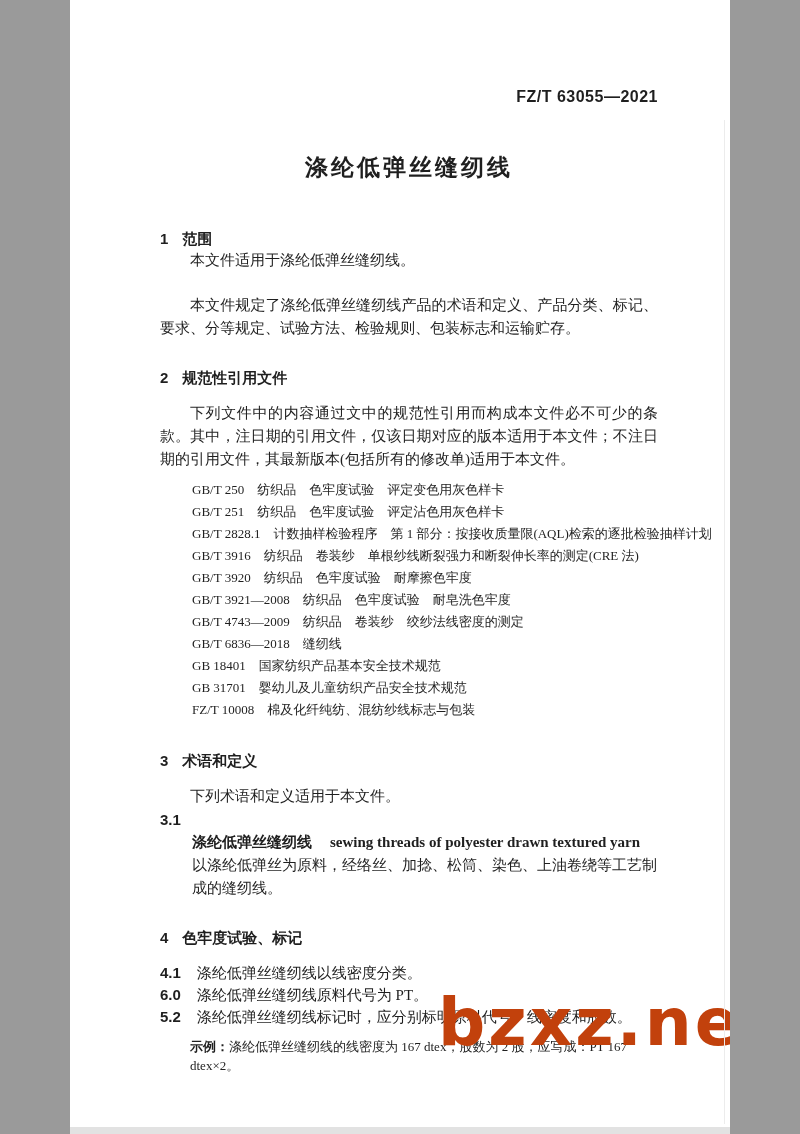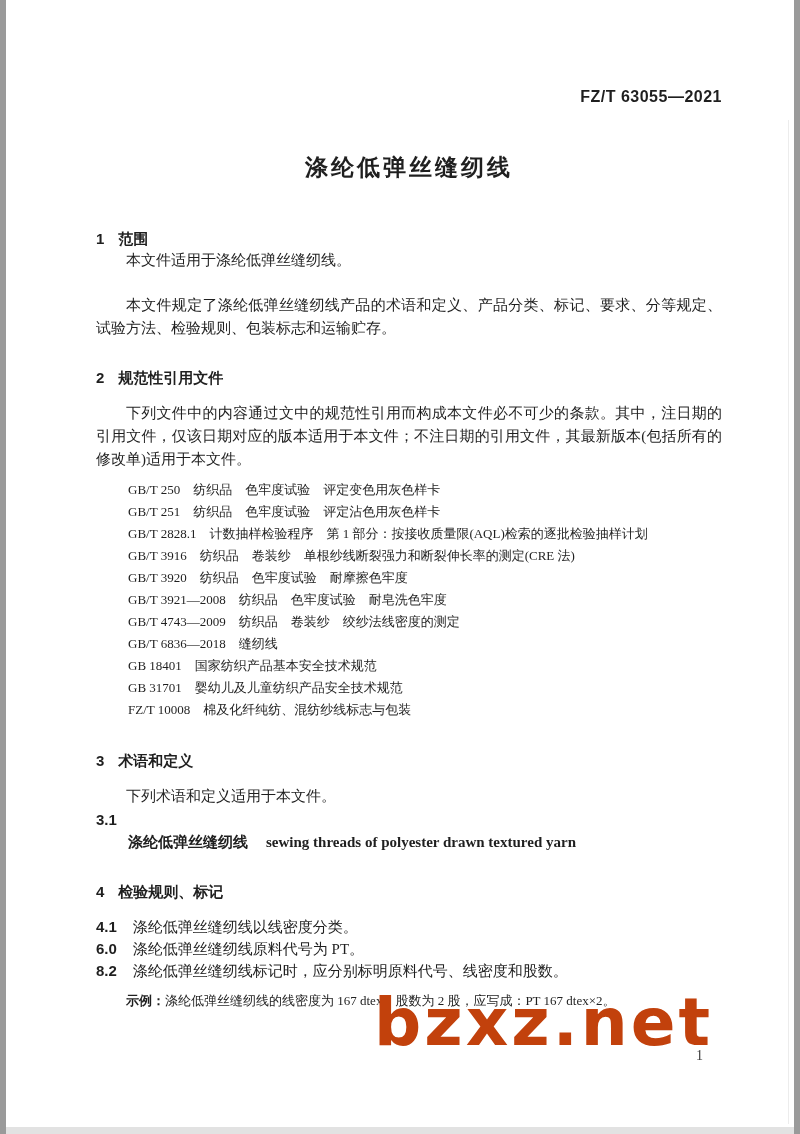--- a/index.html
+++ b/index.html
@@ -1,18 +1,18 @@
 <!DOCTYPE html>
 <html><head>
 <meta charset="utf-8">
 <style>
   html, body { margin: 0; padding: 0; background: #9a9a9a; }
   .page {
     position: relative;
-    width: 788px;
+    width: 660px;
     height: 1134px;
     margin: 0 auto;
     background: #ffffff;
     overflow: hidden;
     color: #1f1f1f;
     font-family: "Liberation Serif", "DejaVu Serif", serif;
   }
   .content {
     position: absolute;
     left: 90px;
@@ -161,26 +161,27 @@
       <div class="ref-item">GB/T 6836—2018　缝纫线</div>
       <div class="ref-item">GB 18401　国家纺织产品基本安全技术规范</div>
       <div class="ref-item">GB 31701　婴幼儿及儿童纺织产品安全技术规范</div>
       <div class="ref-item">FZ/T 10008　棉及化纤纯纺、混纺纱线标志与包装</div>
     </div>
 
     <h2 class="sec-h h3"><span class="sec-no">3</span><span>术语和定义</span></h2>
     <p class="body-p mt-intro">下列术语和定义适用于本文件。</p>
     <p class="clause-no-line">3.1</p>
     <p class="term-line"><span>涤纶低弹丝缝纫线</span><span class="term-en">sewing threads of polyester drawn textured yarn</span></p>
+    <p class="def-line">以涤纶低弹丝为原料，经络丝、加捻、松筒、染色、上油卷绕等工艺制成的缝纫线。</p>
 
-    <h2 class="sec-h h4"><span class="sec-no">4</span><span>检验规则、标记</span></h2>
+    <h2 class="sec-h h4"><span class="sec-no">4</span><span>色牢度试验、标记</span></h2>
     <div class="clause-list">
       <p class="clause"><span class="clause-no">4.1</span><span>涤纶低弹丝缝纫线以线密度分类。</span></p>
       <p class="clause"><span class="clause-no">6.0</span><span>涤纶低弹丝缝纫线原料代号为 PT。</span></p>
-      <p class="clause"><span class="clause-no">8.2</span><span>涤纶低弹丝缝纫线标记时，应分别标明原料代号、线密度和股数。</span></p>
+      <p class="clause"><span class="clause-no">5.2</span><span>涤纶低弹丝缝纫线标记时，应分别标明原料代号、线密度和股数。</span></p>
     </div>
     <p class="example"><span class="example-label">示例：</span><span>涤纶低弹丝缝纫线的线密度为 167 dtex，股数为 2 股，应写成：PT 167 dtex×2。</span></p>
 
   </div>
 
   <div class="watermark">bzxz.net</div>
   <div class="page-number">1</div>
   <div class="scan-edge-right"></div>
   <div class="scan-edge-bottom"></div>
 </div>

